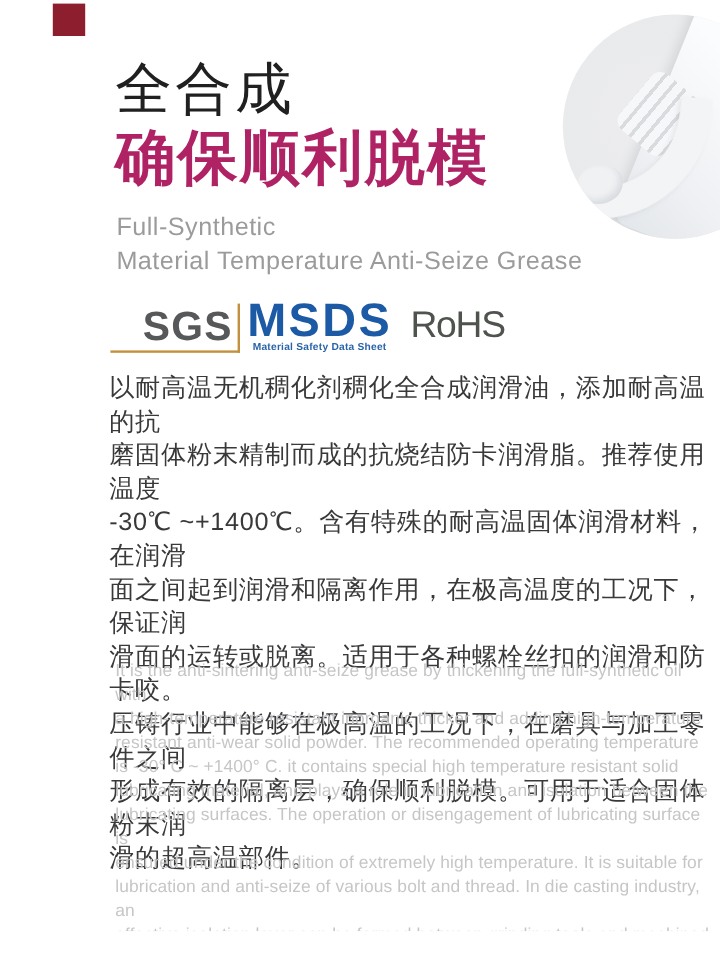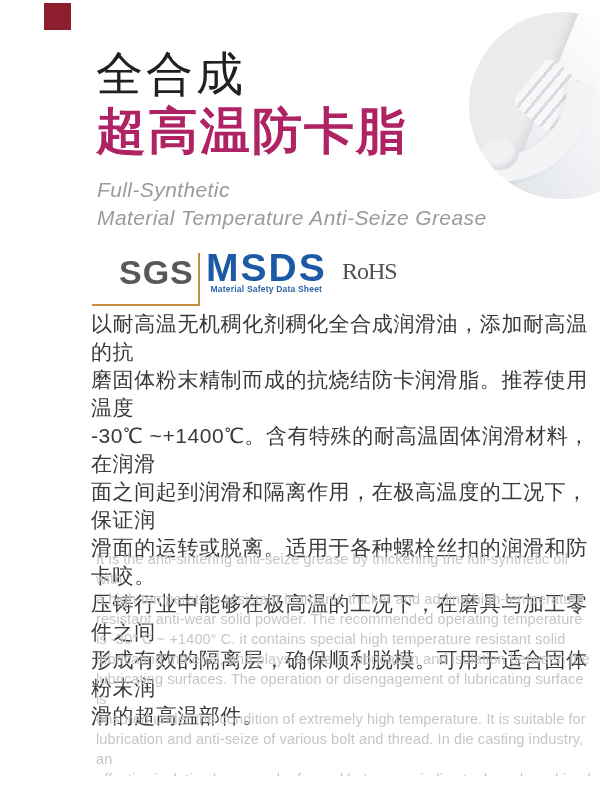--- a/index.html
+++ b/index.html
@@ -22,33 +22,33 @@
     border-right:26px solid #f3f4f6;border-bottom:26px solid #f3f4f6;
     border-bottom-right-radius:95px;transform:rotate(8deg);
     filter:drop-shadow(-2px 2px 2px rgba(120,125,135,0.15));}
   .bottle-drip{position:absolute;left:12px;top:126px;width:38px;height:32px;background:#eff1f3;
     border-radius:55% 45% 60% 50%;box-shadow:inset -3px -3px 5px rgba(150,155,165,0.25);}
 
   
   .title-block{position:absolute;left:62px;top:46px;}
   .title-zh{font-size:47px;line-height:56px;color:#202020;font-weight:500;letter-spacing:3px;}
   .title-zh-highlight{font-size:50px;line-height:58px;color:#AF2365;font-weight:700;letter-spacing:2px;margin-top:0px;}
-  .subtitle-block{position:absolute;left:63px;top:176px;font-style:italic;color:#9B9B9C;
+  .subtitle-block{position:absolute;left:63px;top:176px;color:#9B9B9C;
     font-size:21px;line-height:28px;letter-spacing:0.4px;}
 
   
   .cert-row{position:absolute;left:58px;top:250px;width:420px;height:50px;}
-  .cert-sgs{position:absolute;left:0;top:3px;padding:3px 4px 16px 27px;
+  .cert-sgs{position:absolute;left:0;top:3px;padding:3px 4px 4px 27px;
     border-right:2px solid #C4903F;border-bottom:2px solid #C4903F;}
   .cert-sgs .sgs-text{font-size:34px;line-height:32px;font-weight:700;color:#57585A;letter-spacing:1px;}
   .cert-msds{position:absolute;left:114px;top:2px;text-align:left;}
   .cert-msds .msds-text{font-size:39px;line-height:31px;font-weight:700;color:#1C5AA6;letter-spacing:2px;}
   .cert-msds .msds-sub{font-size:8.5px;line-height:10px;font-weight:700;color:#2A64A8;letter-spacing:0.2px;margin-top:1px;text-align:center;}
-  .cert-rohs{position:absolute;left:250px;top:4px;font-family:Liberation Serif, serif;
-    font-size:24px;line-height:34px;color:#4F534E;letter-spacing:-1px;}
+  .cert-rohs{position:absolute;left:250px;top:4px;font-family:Liberation Sans, sans-serif;
+    font-size:31px;line-height:34px;color:#4F534E;letter-spacing:-1px;}
 
   
   .desc-zh{position:absolute;left:57px;top:310px;width:510px;white-space:pre-line;
     font-size:21px;line-height:28px;color:#39393B;letter-spacing:0.6px;}
   .desc-en{position:absolute;left:62px;top:549px;width:495px;white-space:pre-line;
     font-size:14.5px;line-height:20px;color:#C6C6C8;letter-spacing:0.1px;}
 </style>
 </head>
 <body>
 
@@ -58,21 +58,21 @@
 
   <div class="hero-circle">
     <div class="bottle-body"></div>
     <div class="bottle-neck"></div>
     <div class="bottle-spout"></div>
     <div class="bottle-drip"></div>
   </div>
 
   <div class="title-block">
     <div class="title-zh">全合成</div>
-    <div class="title-zh-highlight">超高温防卡脂</div>
+    <div class="title-zh-highlight">确保顺利脱模</div>
   </div>
 
   <div class="subtitle-block">
     <div>Full-Synthetic</div>
     <div>Material Temperature Anti-Seize Grease</div>
   </div>
 
   <div class="cert-row">
     <div class="cert-sgs">
       <span class="sgs-text">SGS</span>

